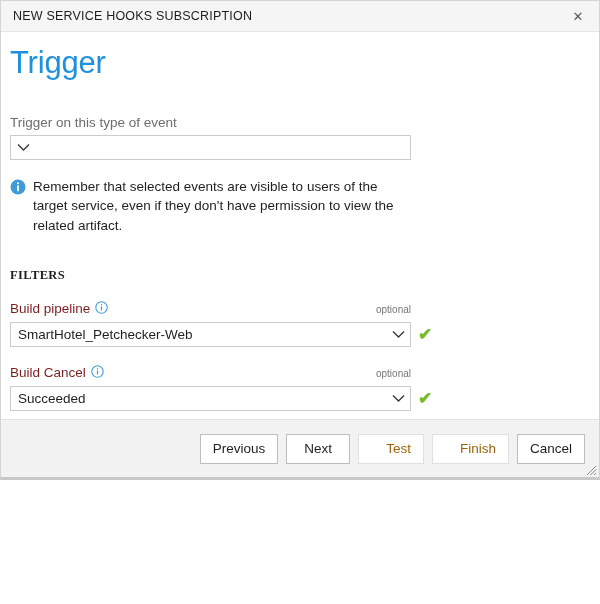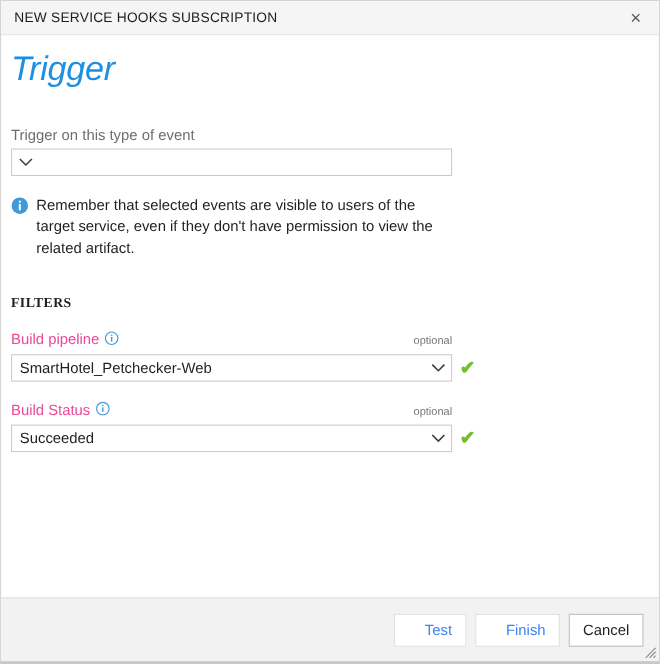--- a/index.html
+++ b/index.html
@@ -7,21 +7,21 @@
     padding: 0;
     background: #ffffff;
   }
   body {
     font-family: "Liberation Sans", sans-serif;
     -webkit-font-smoothing: antialiased;
   }
   .window {
     position: relative;
     width: 600px;
-    height: 604px;
+    height: 480px;
     box-sizing: border-box;
     background: #ffffff;
     border: 1px solid #d4d4d4;
     border-bottom: 3px solid #c8c8c8;
     overflow: hidden;
   }
 
   
   .titlebar {
     position: relative;
@@ -60,21 +60,20 @@
     height: 513px;
     box-sizing: border-box;
   }
   .page-title {
     font-size: 31px;
     font-weight: 400;
     color: #1f8fe0;
     margin: 13px 0 0 0;
     line-height: 1.15;
     letter-spacing: -0.2px;
-    font-style: italic;
   }
   .page-subtitle {
     font-size: 13.5px;
     color: #1f1f1f;
     margin-top: 13px;
   }
 
   
   .field-label {
     font-size: 13.5px;
@@ -87,21 +86,21 @@
   .filter-label-row {
     display: flex;
     align-items: baseline;
     justify-content: space-between;
     width: 401px;
     margin-top: 18px;
     margin-bottom: 5px;
   }
   .filter-label-left {
     font-size: 13.5px;
-    color: #ec4899;
+    color: #7f1d1d;
     display: flex;
     align-items: center;
     gap: 5px;
   }
   .optional-tag {
     font-size: 10px;
     color: #767676;
   }
 
   
@@ -193,21 +192,21 @@
     padding: 0 12px;
     box-sizing: border-box;
     background: #ffffff;
     border: 1px solid #bdbdbd;
     font-family: "Liberation Sans", sans-serif;
     font-size: 13.5px;
     color: #1f1f1f;
     cursor: pointer;
   }
   .btn.disabled {
-    color: #3b82f6;
+    color: #a16207;
     border-color: #e0e0e0;
     cursor: default;
     padding-left: 27px;
   }
 
   .resize-grip {
     position: absolute;
     right: 2px;
     bottom: 2px;
     width: 13px;
@@ -273,21 +272,21 @@
           <svg width="13" height="9" viewBox="0 0 13 9">
               <polyline points="1,1.5 6.5,7 12,1.5" fill="none" stroke="#3a3a3a" stroke-width="1.4"></polyline>
             </svg>
         </span>
       </div>
       <span class="check-ok">✔</span>
     </div>
 
     <div class="filter-label-row">
       <span class="filter-label-left">
-        <span>Build Status</span>
+        <span>Build Cancel</span>
         <span>
           <svg width="13" height="13" viewBox="0 0 16 16">
             <circle cx="8" cy="8" r="7" fill="none" stroke="#3f9bd6" stroke-width="1.3"></circle>
             <circle cx="8" cy="4.6" r="0.9" fill="#3f9bd6"></circle>
             <rect x="7.25" y="6.4" width="1.5" height="5.4" rx="0.5" fill="#3f9bd6"></rect>
           </svg>
         </span>
       </span>
       <span class="optional-tag">optional</span>
     </div>
@@ -299,20 +298,22 @@
               <polyline points="1,1.5 6.5,7 12,1.5" fill="none" stroke="#3a3a3a" stroke-width="1.4"></polyline>
             </svg>
         </span>
       </div>
       <span class="check-ok">✔</span>
     </div>
 
   </div>
 
   <div class="footer">
+    <button class="btn">Previous</button>
+    <button class="btn">Next</button>
     <button class="btn disabled" disabled="">Test</button>
     <button class="btn disabled" disabled="">Finish</button>
     <button class="btn">Cancel</button>
   </div>
 
   <span class="resize-grip">
     <svg width="13" height="13" viewBox="0 0 13 13">
       <g stroke="#8a8a8a" stroke-width="1">
         <line x1="12" y1="3" x2="3" y2="12"></line>
         <line x1="12" y1="6.5" x2="6.5" y2="12"></line>

